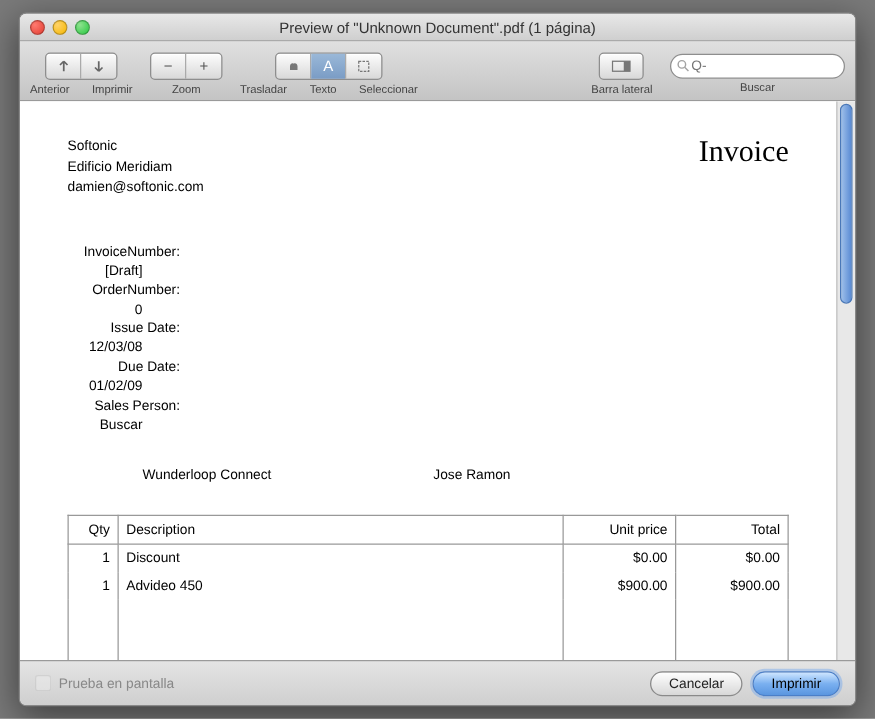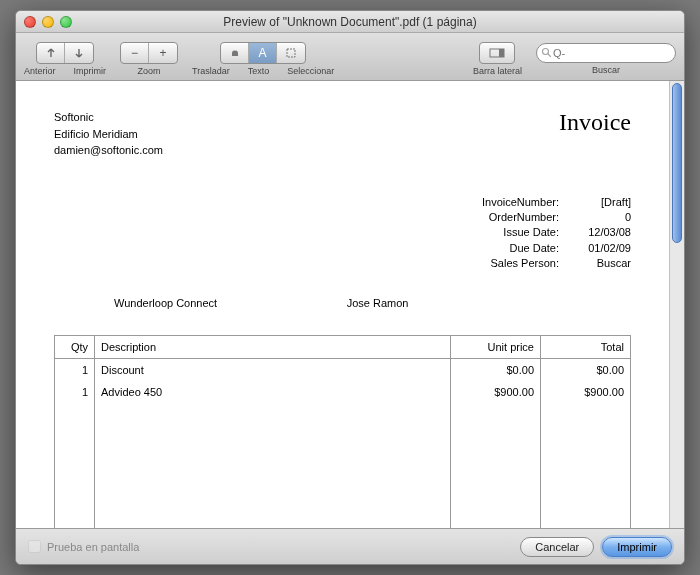--- a/index.html
+++ b/index.html
@@ -140,21 +140,21 @@
       justify-content: space-between;
       margin-bottom: 36px;
     }
     .sender { font-size: 11px; line-height: 1.5; }
     .invoice-title { font-size: 24px; font-weight: normal; font-family: Georgia, serif; }
     .meta {
       text-align: right;
       font-size: 11px;
       margin-bottom: 26px;
     }
-    .meta-row { display: flex; justify-content: flex-end; gap: 12px; line-height: 1.4; }
+    .meta-row { display: flex; justify-content: flex-end; line-height: 1.4; flex-direction: column; }
     .meta-row .lbl { width: 90px; text-align: right; }
     .meta-row .val { width: 60px; text-align: right; }
     .parties {
       display: flex;
       font-size: 11px;
       margin-bottom: 26px;
       padding-left: 60px;
     }
     .parties > div { width: 45%; }
     table.inv {

